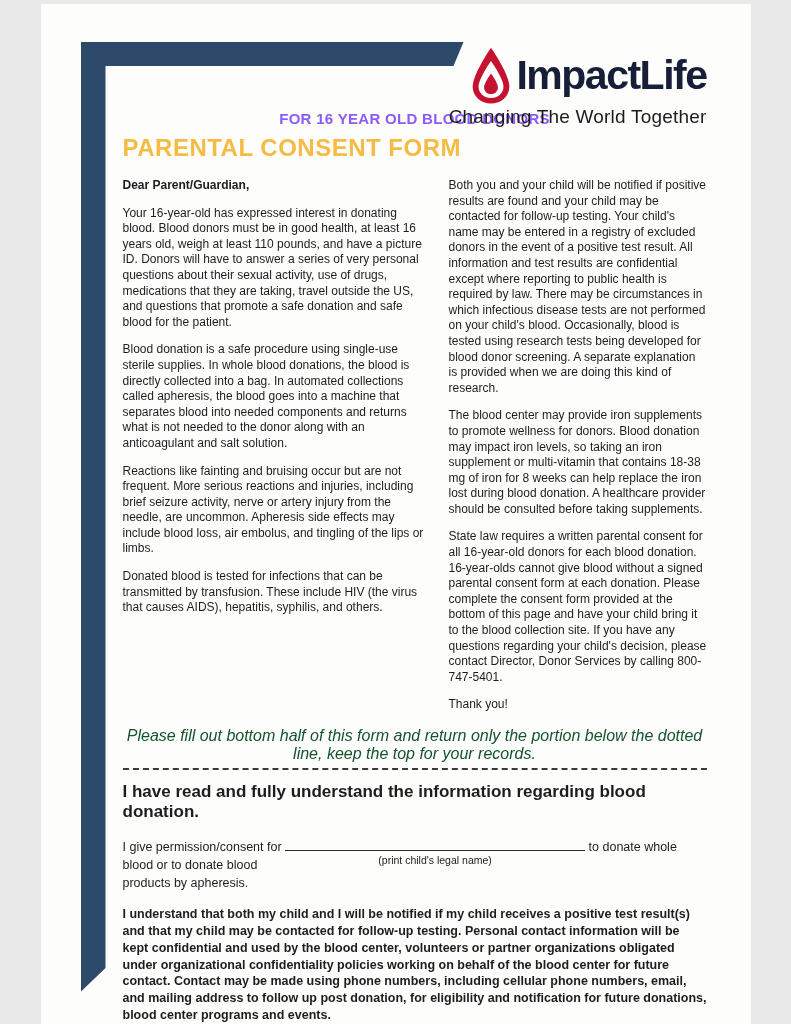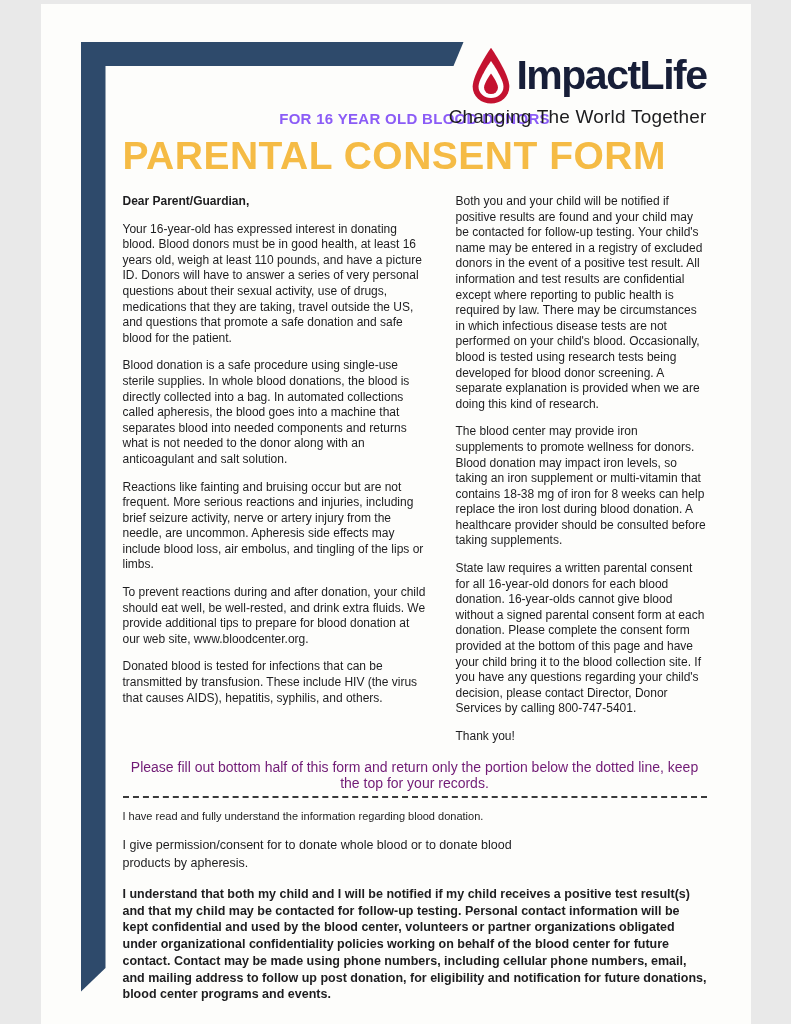--- a/index.html
+++ b/index.html
@@ -26,37 +26,37 @@
   }
   .content { position:relative; padding:44px 44px 0 82px; }
 
   
   .header { position:relative; }
   .logo { position:absolute; top:-2px; right:0; text-align:right; }
   .logo-row { display:flex; align-items:center; justify-content:flex-end; gap:3px; }
   .logo-name { font-size:41px; font-weight:bold; color:#171e38; letter-spacing:-1.5px; line-height:1; }
   .tagline { font-size:19px; color:#1c1c1e; margin-top:2px; letter-spacing:0.2px; }
   .eyebrow { padding-top:62px; font-size:15px; font-weight:bold; color:#8b5cf6; letter-spacing:0.3px;text-align:center; }
-  .title { font-size:39px; font-weight:bold; color:#f5bb45; margin-top:7px; letter-spacing:0.5px; }
+  .title { font-size:24px; font-weight:bold; color:#f5bb45; margin-top:7px; letter-spacing:0.5px; }
 
   
-  .columns { display:flex; gap:27px; margin-top:16px; font-size:12px; line-height:1.3; }
+  .columns { display:flex; gap:20px; margin-top:16px; font-size:12px; line-height:1.3; }
   .col-left { flex:0 0 306px; }
   .col-right { flex:1; }
   .columns p { margin-bottom:12px; }
   .salutation { font-weight:bold; margin-bottom:12px; }
   .thanks { margin-bottom:0; }
 
   
-  .divider-note { text-align:center; color:#701a75; font-size:14px; margin-top:2px; }
+  .divider-note { text-align:center; color:#14532d; font-size:16px; margin-top:2px;font-style:italic; }
   .dashed { border-top:2px dashed #3a3a3a; margin-top:5px; }
 
   
   .bottom { margin-top:12px; font-size:12.5px; }
-  .ack { font-weight:normal; font-size:11px; }
+  .ack { font-weight:bold; font-size:17px; }
   .blank { display:inline-block; border-bottom:1.4px solid #2a2a2a; height:15px; vertical-align:baseline; }
   .consent { margin-top:14px; line-height:1.45; }
   .blank-name { width:300px; position:relative; }
   .blank-caption {
     position:absolute; top:17px; left:0; right:0; text-align:center;
     font-size:10.5px; color:#222; white-space:nowrap;
   }
   .notice { font-weight:bold; margin-top:14px; font-size:12.5px; line-height:1.34; }
   .sig-row { display:flex; align-items:flex-end; margin-top:22px; gap:5px; white-space:nowrap; }
   .w300 { width:300px; } .w340 { width:337px; } .w130 { width:130px; }
@@ -89,39 +89,39 @@
       <div class="eyebrow">FOR 16 YEAR OLD BLOOD DONORS</div>
       <div class="title">PARENTAL CONSENT FORM</div>
     </div>
 
     <div class="columns">
       <div class="col-left">
         <div class="salutation">Dear Parent/Guardian,</div>
         <p>Your 16-year-old has expressed interest in donating blood. Blood donors must be in good health, at least 16 years old, weigh at least 110 pounds, and have a picture ID. Donors will have to answer a series of very personal questions about their sexual activity, use of drugs, medications that they are taking, travel outside the US, and questions that promote a safe donation and safe blood for the patient.</p>
         <p>Blood donation is a safe procedure using single-use sterile supplies. In whole blood donations, the blood is directly collected into a bag. In automated collections called apheresis, the blood goes into a machine that separates blood into needed components and returns what is not needed to the donor along with an anticoagulant and salt solution.</p>
         <p>Reactions like fainting and bruising occur but are not frequent. More serious reactions and injuries, including brief seizure activity, nerve or artery injury from the needle, are uncommon. Apheresis side effects may include blood loss, air embolus, and tingling of the lips or limbs.</p>
-        <p>To prevent reactions during and after donation, your child should eat well, be well-rested, and drink extra fluids. We provide additional tips to prepare for blood donation at our web site, www.bloodcenter.org.</p>
         <p>Donated blood is tested for infections that can be transmitted by transfusion. These include HIV (the virus that causes AIDS), hepatitis, syphilis, and others.</p>
       </div>
       <div class="col-right">
         <p>Both you and your child will be notified if positive results are found and your child may be contacted for follow-up testing. Your child's name may be entered in a registry of excluded donors in the event of a positive test result. All information and test results are confidential except where reporting to public health is required by law. There may be circumstances in which infectious disease tests are not performed on your child's blood. Occasionally, blood is tested using research tests being developed for blood donor screening. A separate explanation is provided when we are doing this kind of research.</p>
         <p>The blood center may provide iron supplements to promote wellness for donors. Blood donation may impact iron levels, so taking an iron supplement or multi-vitamin that contains 18-38 mg of iron for 8 weeks can help replace the iron lost during blood donation. A healthcare provider should be consulted before taking supplements.</p>
         <p>State law requires a written parental consent for all 16-year-old donors for each blood donation.  16-year-olds cannot give blood without a signed parental consent form at each donation. Please complete the consent form provided at the bottom of this page and have your child bring it to the blood collection site. If you have any questions regarding your child's decision, please contact Director, Donor Services by calling 800-747-5401.</p>
         <p class="thanks">Thank you!</p>
       </div>
     </div>
 
     <div class="divider-note">Please fill out bottom half of this form and return only the portion below the dotted line, keep the top for your records.</div>
     <div class="dashed"></div>
 
     <div class="bottom">
       <div class="ack">I have read and fully understand the information regarding blood donation.</div>
 
       <div class="consent">
         <span>I give permission/consent for</span>
+        <span class="blank blank-name"><span class="blank-caption">(print child's legal name)</span></span>
         <span>to donate whole blood or to donate blood</span><br>
         <span>products by apheresis.</span>
       </div>
 
       <div class="notice">I understand that both my child and I will be notified if my child receives a positive test result(s) and that my child may be contacted for follow-up testing.  Personal contact information will be kept confidential and used by the blood center, volunteers or partner organizations obligated under organizational confidentiality policies working on behalf of the blood center for future contact. Contact may be made using phone numbers, including cellular phone numbers, email, and mailing address to follow up post donation, for eligibility and notification for future donations, blood center programs and events.</div>
 
       <div class="sig-row">
         <span class="lbl">Signature of Parent/Guardian</span>
         <span class="blank w300"></span>
         <span class="lbl">Date</span>

